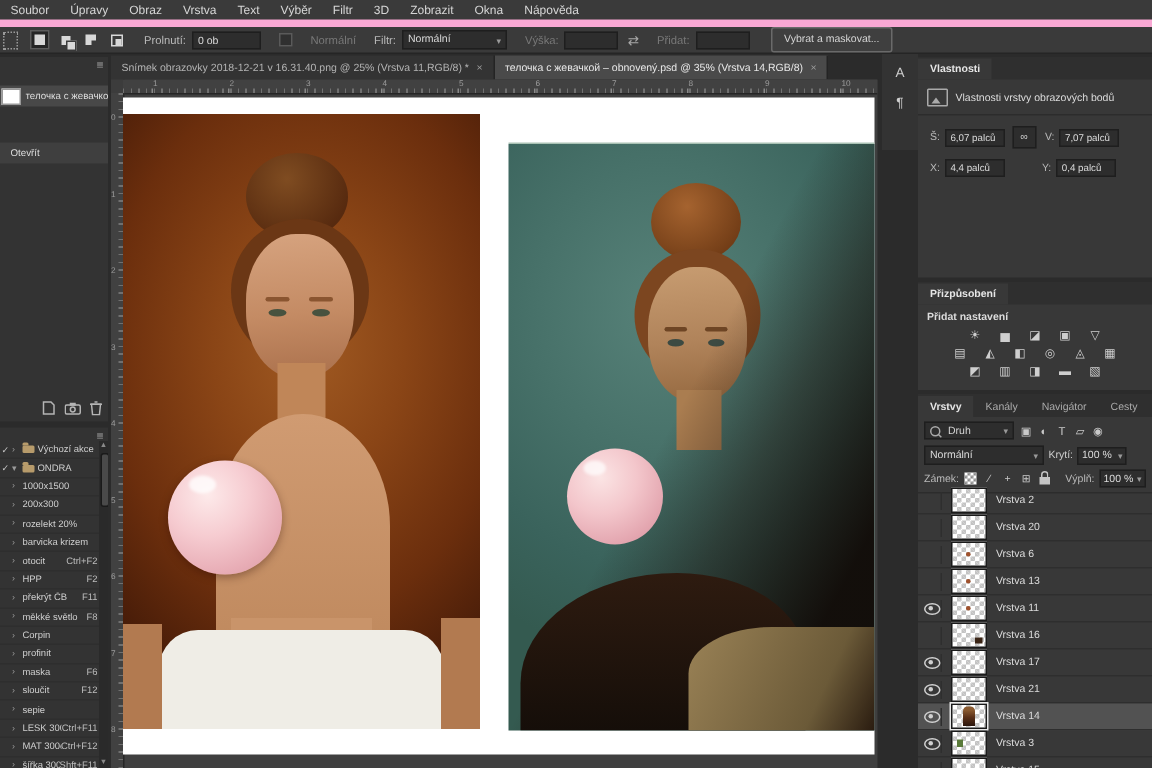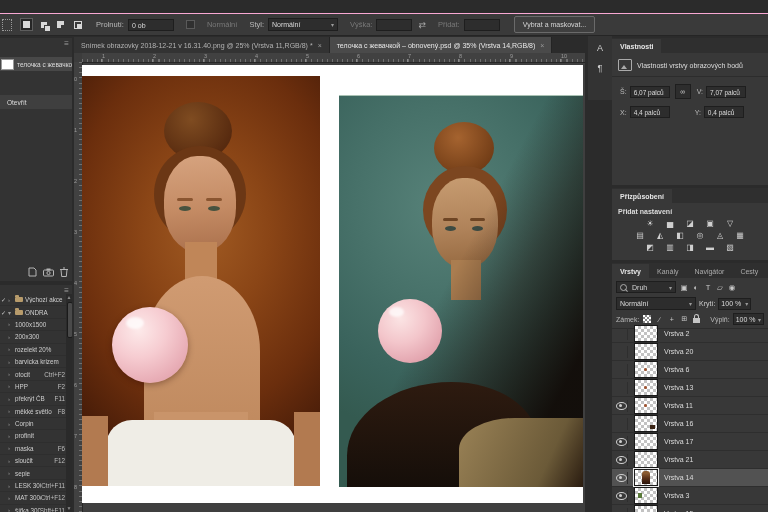--- a/index.html
+++ b/index.html
@@ -5,21 +5,21 @@
   html,body{margin:0;padding:0;background:#1b1b1b;}
   #app{position:relative;width:768px;height:512px;background:#2b2b2b;overflow:hidden;
        font-family:"Liberation Sans",sans-serif;color:#cfcfcf;
        -webkit-font-smoothing:antialiased;}
   
   .menu-bar{position:absolute;left:0;top:0;width:768px;height:13px;background:#3a3a3a;
             display:flex;align-items:center;font-size:8px;color:#d6d6d6;}
   .menu-item{padding:0 7px;white-space:nowrap;}
   
   .options-bar{position:absolute;left:0;top:13px;width:768px;height:23px;background:#3a3a3a;
-               border-top:1px solid #f9a8d4;border-bottom:1px solid #252525;
+               border-top:5px solid #f9a8d4;border-bottom:1px solid #252525;
                display:flex;align-items:center;font-size:7.5px;color:#b9b9b9;box-sizing:border-box;}
   .tool-preset{width:8px;height:10px;margin-left:2px;border:1px dotted #9a9a9a;}
   .selmodes{display:flex;gap:4px;margin-left:8px;}
   .selmode{width:13px;height:13px;display:flex;align-items:center;justify-content:center;position:relative;}
   .selmode.active{background:#262626;border:1px solid #5d5d5d;box-sizing:border-box;}
   .sm-new{width:7px;height:7px;background:#d8d8d8;}
   .sm-add{width:6px;height:6px;background:#d8d8d8;position:relative;}
   .sm-add::after{content:"";position:absolute;left:3px;top:3px;width:5px;height:5px;background:#d8d8d8;border:1px solid #3a3a3a;}
   .sm-sub{width:7px;height:7px;background:#d8d8d8;position:relative;}
   .sm-sub::after{content:"";position:absolute;right:-1px;bottom:-1px;width:4px;height:4px;background:#3a3a3a;}
@@ -207,20 +207,34 @@
   .thumb.speck-green::after{content:"";position:absolute;left:3px;top:5px;width:4px;height:5px;background:#5a7a3a;}
   .thumb.figure::after{content:"";position:absolute;left:7px;top:1px;width:8px;height:13px;border-radius:3px 3px 0 0;
      background:linear-gradient(#8a5a30 18%,#5a3018 55%,#2a150c);}
   .lname{color:#dcdcdc;font-size:7px;white-space:nowrap;}
 </style>
 </head>
 <body>
 
 <div id="app">
 
+  <div class="menu-bar">
+
+  <span class="menu-item">Soubor</span>
+      <span class="menu-item">Úpravy</span>
+      <span class="menu-item">Obraz</span>
+      <span class="menu-item">Vrstva</span>
+      <span class="menu-item">Text</span>
+      <span class="menu-item">Výběr</span>
+      <span class="menu-item">Filtr</span>
+      <span class="menu-item">3D</span>
+      <span class="menu-item">Zobrazit</span>
+      <span class="menu-item">Okna</span>
+      <span class="menu-item">Nápověda</span>
+    </div>
 
   <div class="options-bar">
     <span class="tool-preset"></span>
     <span class="selmodes">
       <span class="selmode active">
           <span class="sm-new"></span>
         </span>
       <span class="selmode">
           <span class="sm-add"></span>
         </span>
@@ -228,21 +242,21 @@
           <span class="sm-sub"></span>
         </span>
       <span class="selmode">
           <span class="sm-int"></span>
         </span>
     </span>
     <span class="opt-label">Prolnutí:</span>
     <span class="opt-input">0 ob</span>
     <span class="chk"></span>
     <span class="opt-label dim">Normální</span>
-    <span class="opt-label">Styl:</span>
+    <span class="opt-label">Filtr:</span>
     <span class="opt-select">
       <span>Normální</span>
         <span class="caret-dn">▾</span>
     </span>
     <span class="opt-label dim">Výška:</span>
     <span class="opt-input short"></span>
     <span class="swap-ic">⇄</span>
     <span class="opt-label dim">Přidat:</span>
     <span class="opt-input short"></span>
     <span class="btn">Vybrat a maskovat...</span>

